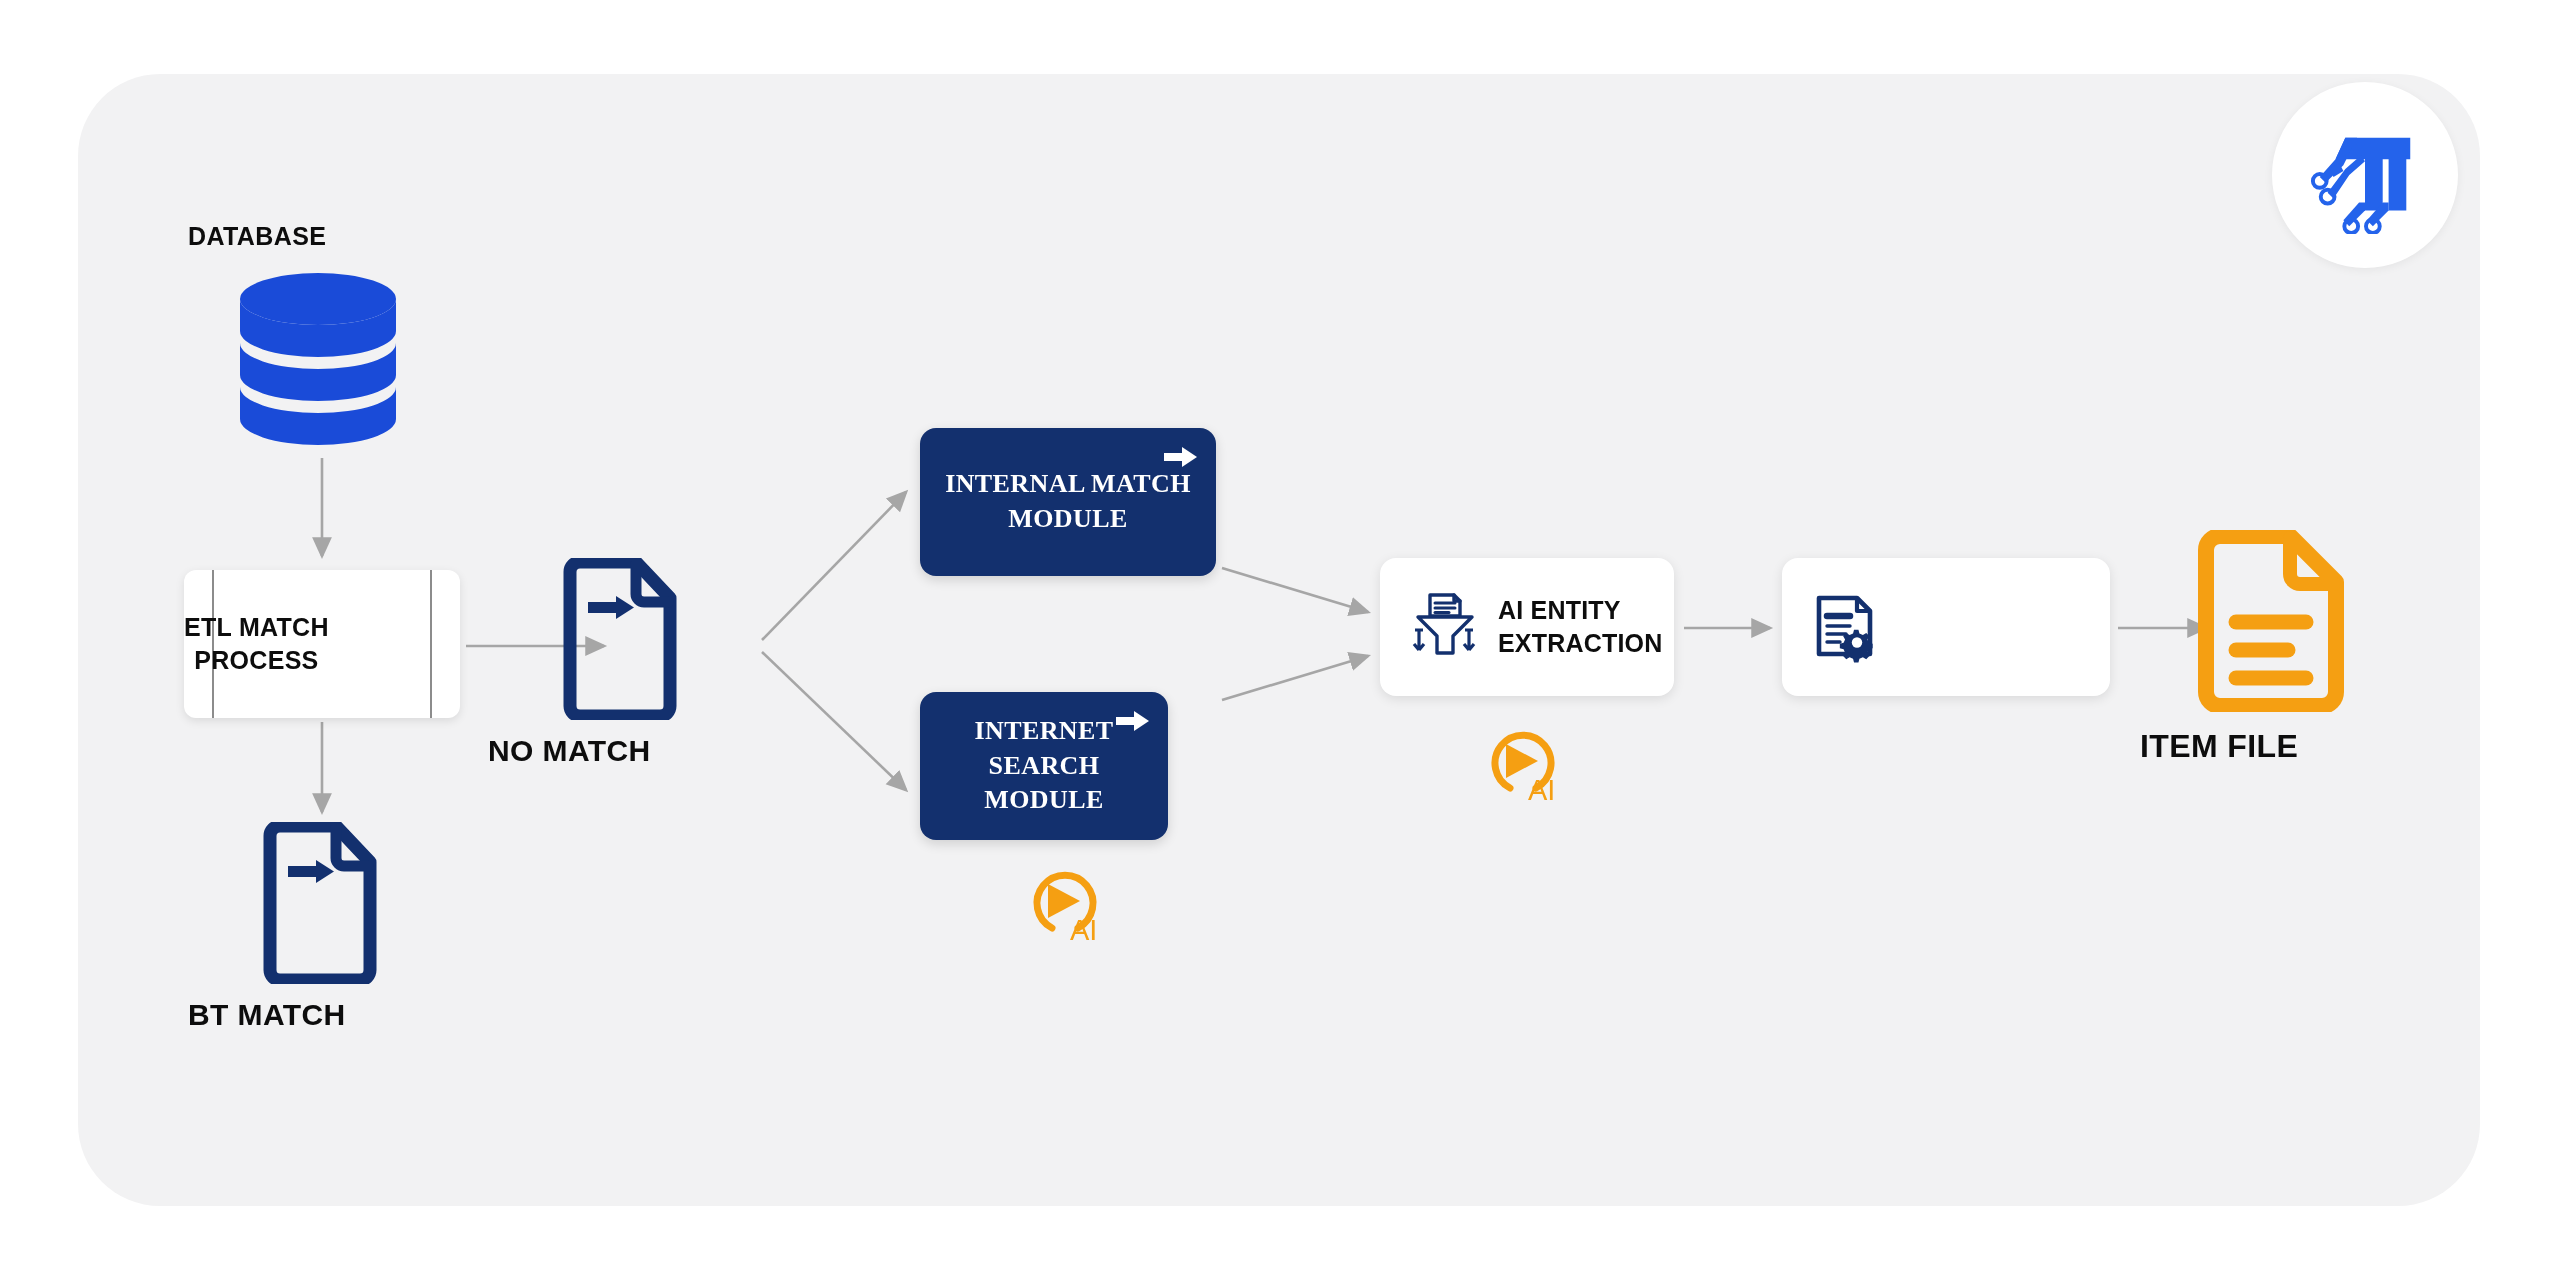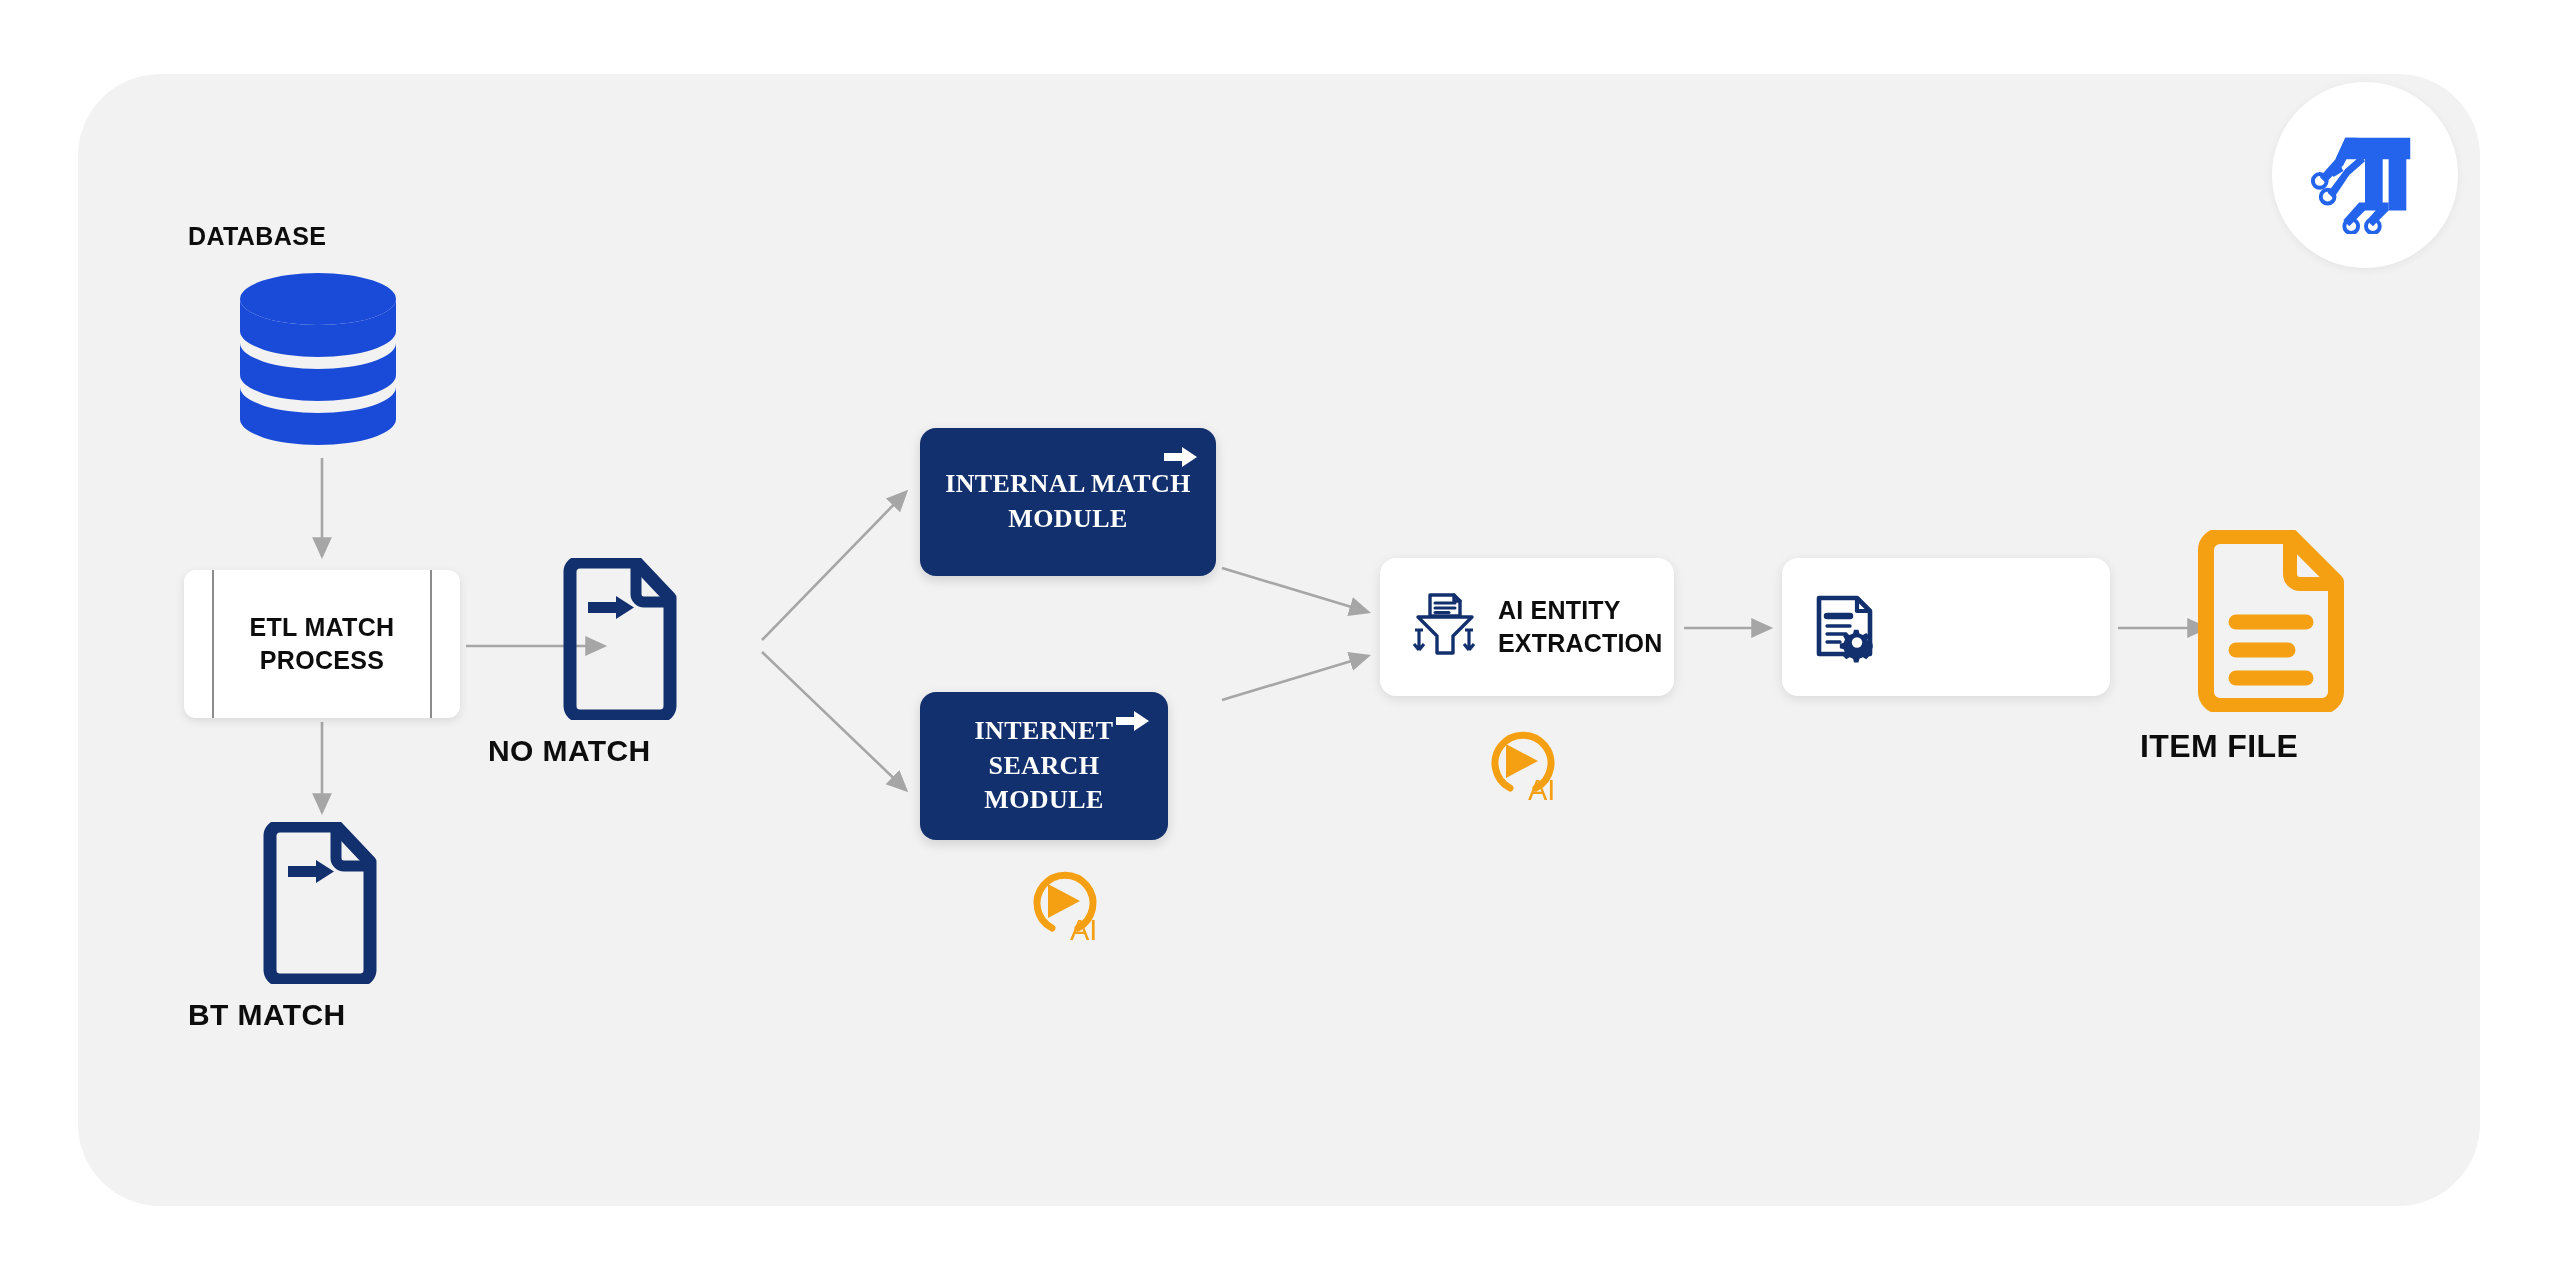--- a/index.html
+++ b/index.html
@@ -78,21 +78,20 @@
   #etl-box {
     left: 184px;
     top: 570px;
     width: 276px;
     height: 148px;
     background: #ffffff;
     border-radius: 12px;
     box-shadow: 0 3px 10px rgba(0,0,0,0.10);
     display: flex;
     align-items: center;
-    justify-content: center;
   }
   #etl-box .vbar {
     position: absolute;
     top: 0;
     bottom: 0;
     width: 2px;
     background: #8c8c8c;
   }
   #etl-box .vbar.left { left: 28px; }
   #etl-box .vbar.right { right: 28px; }

